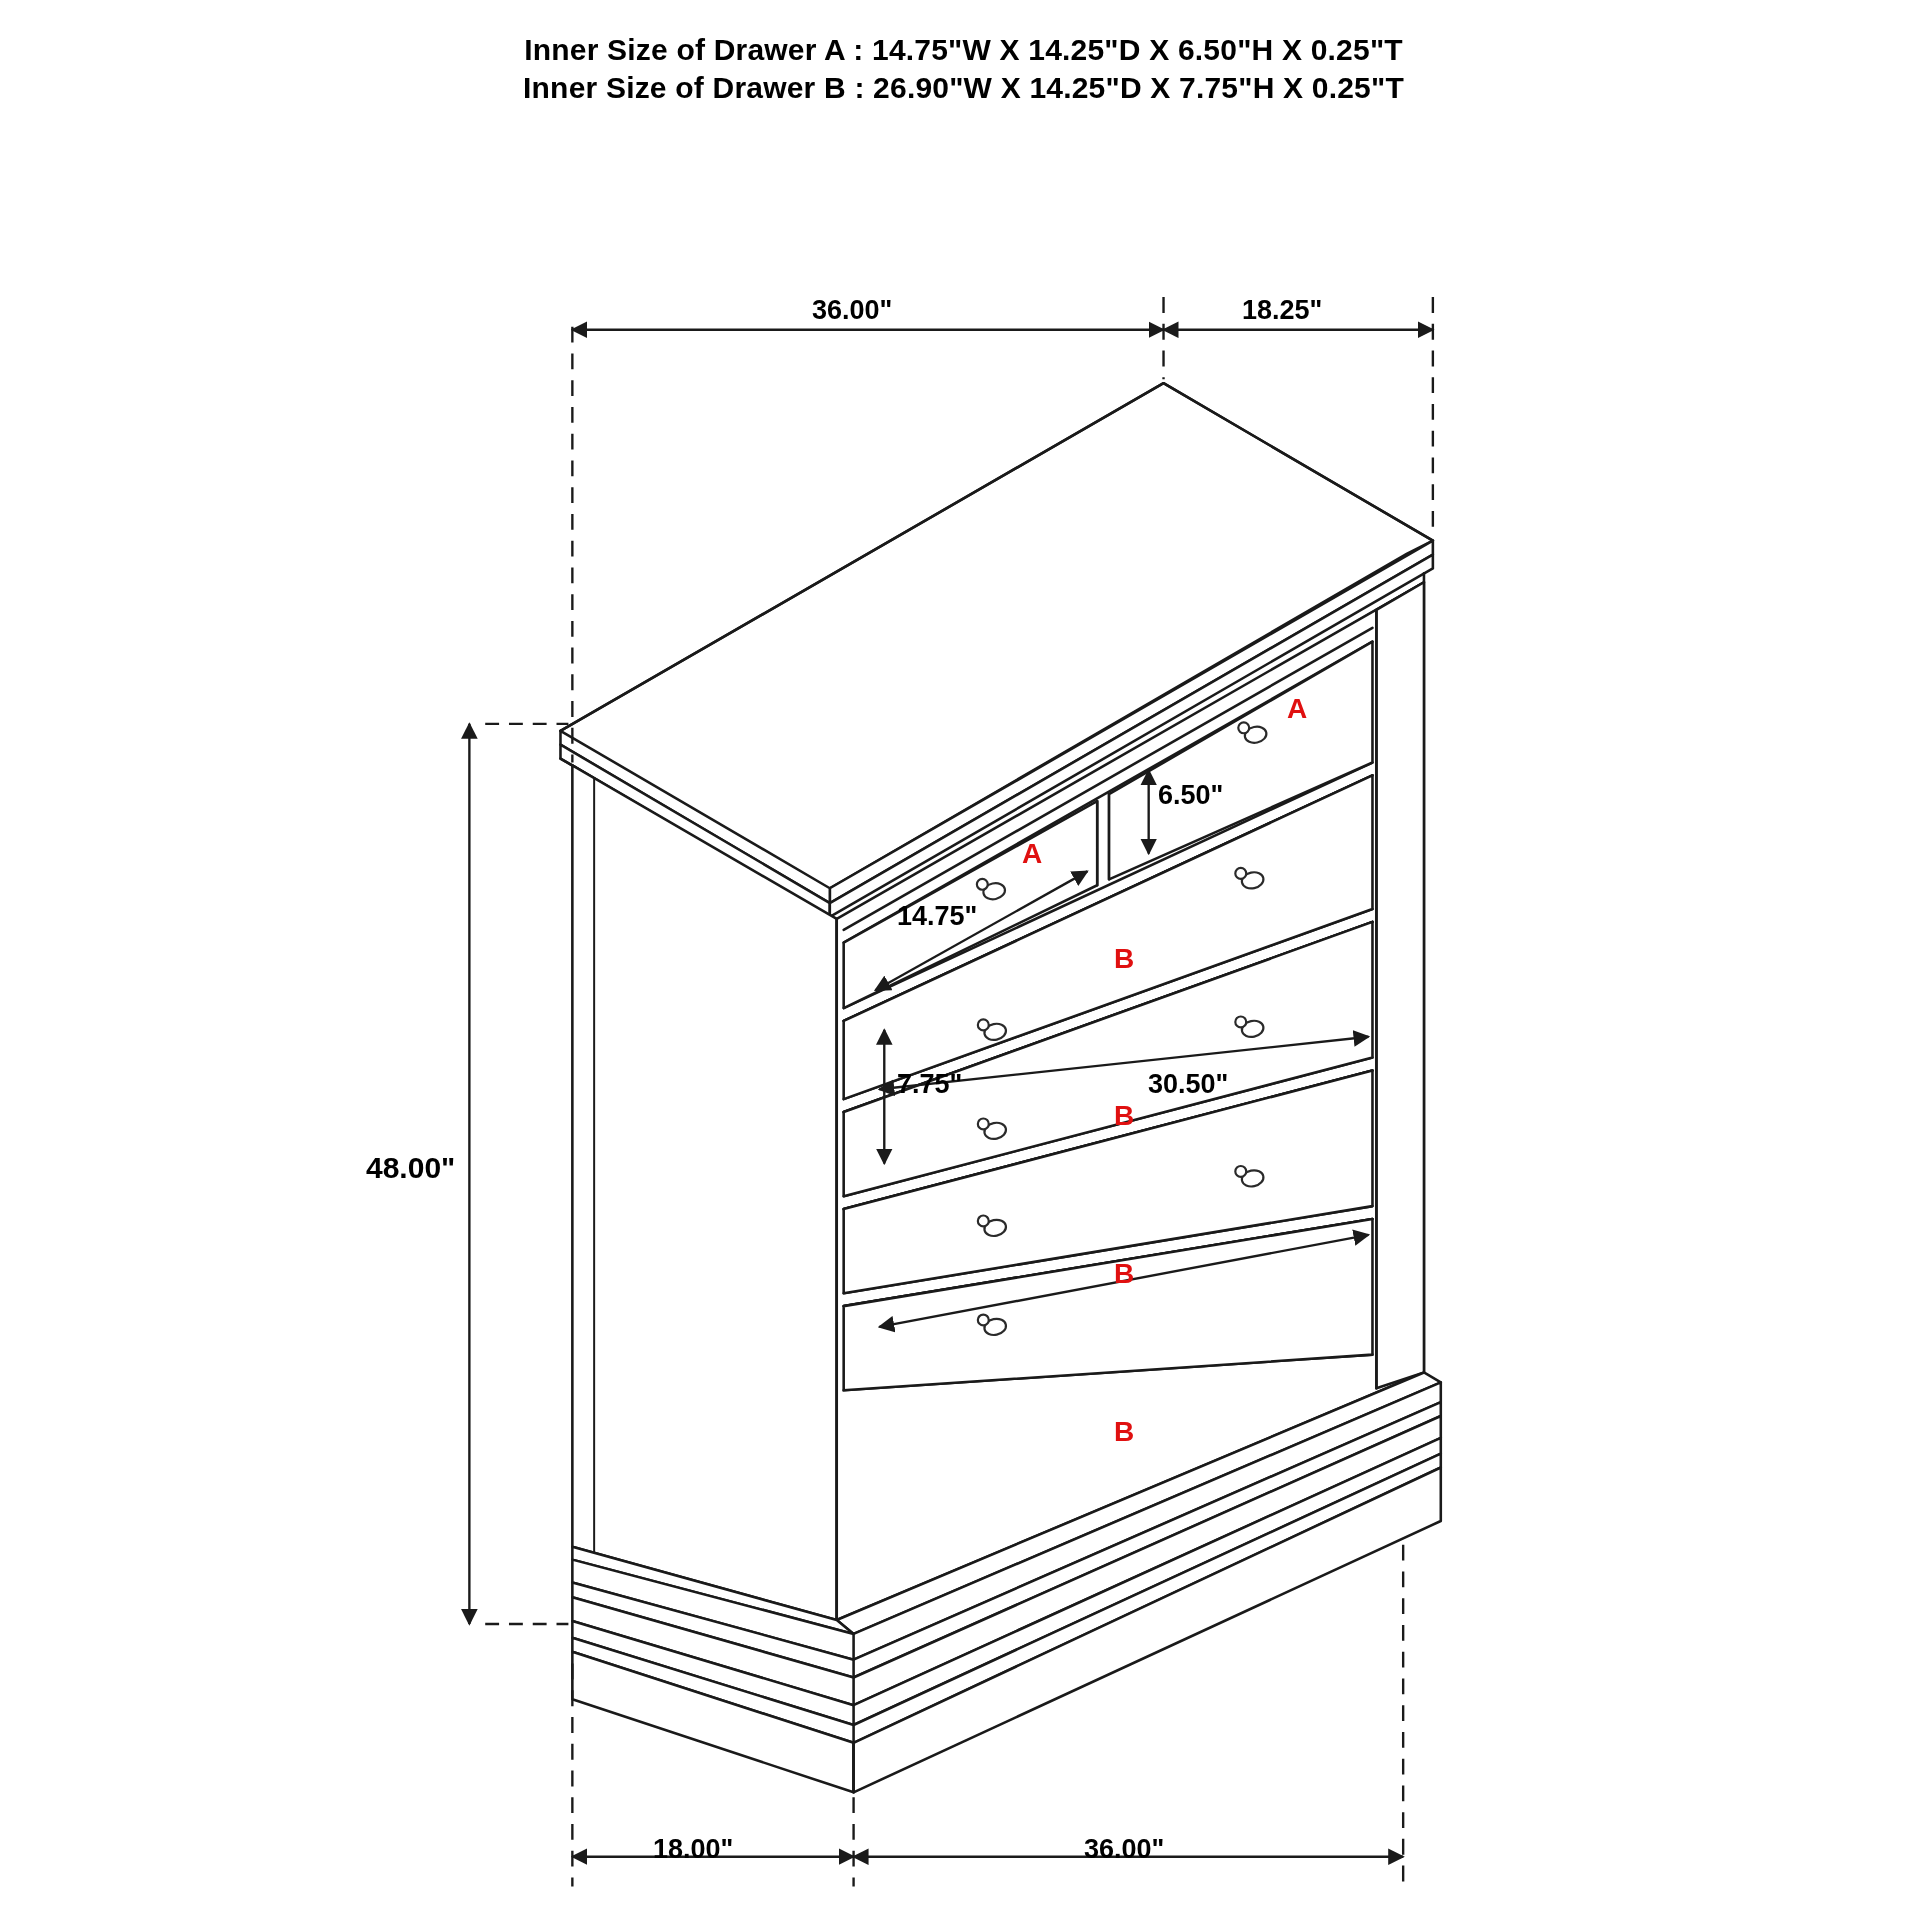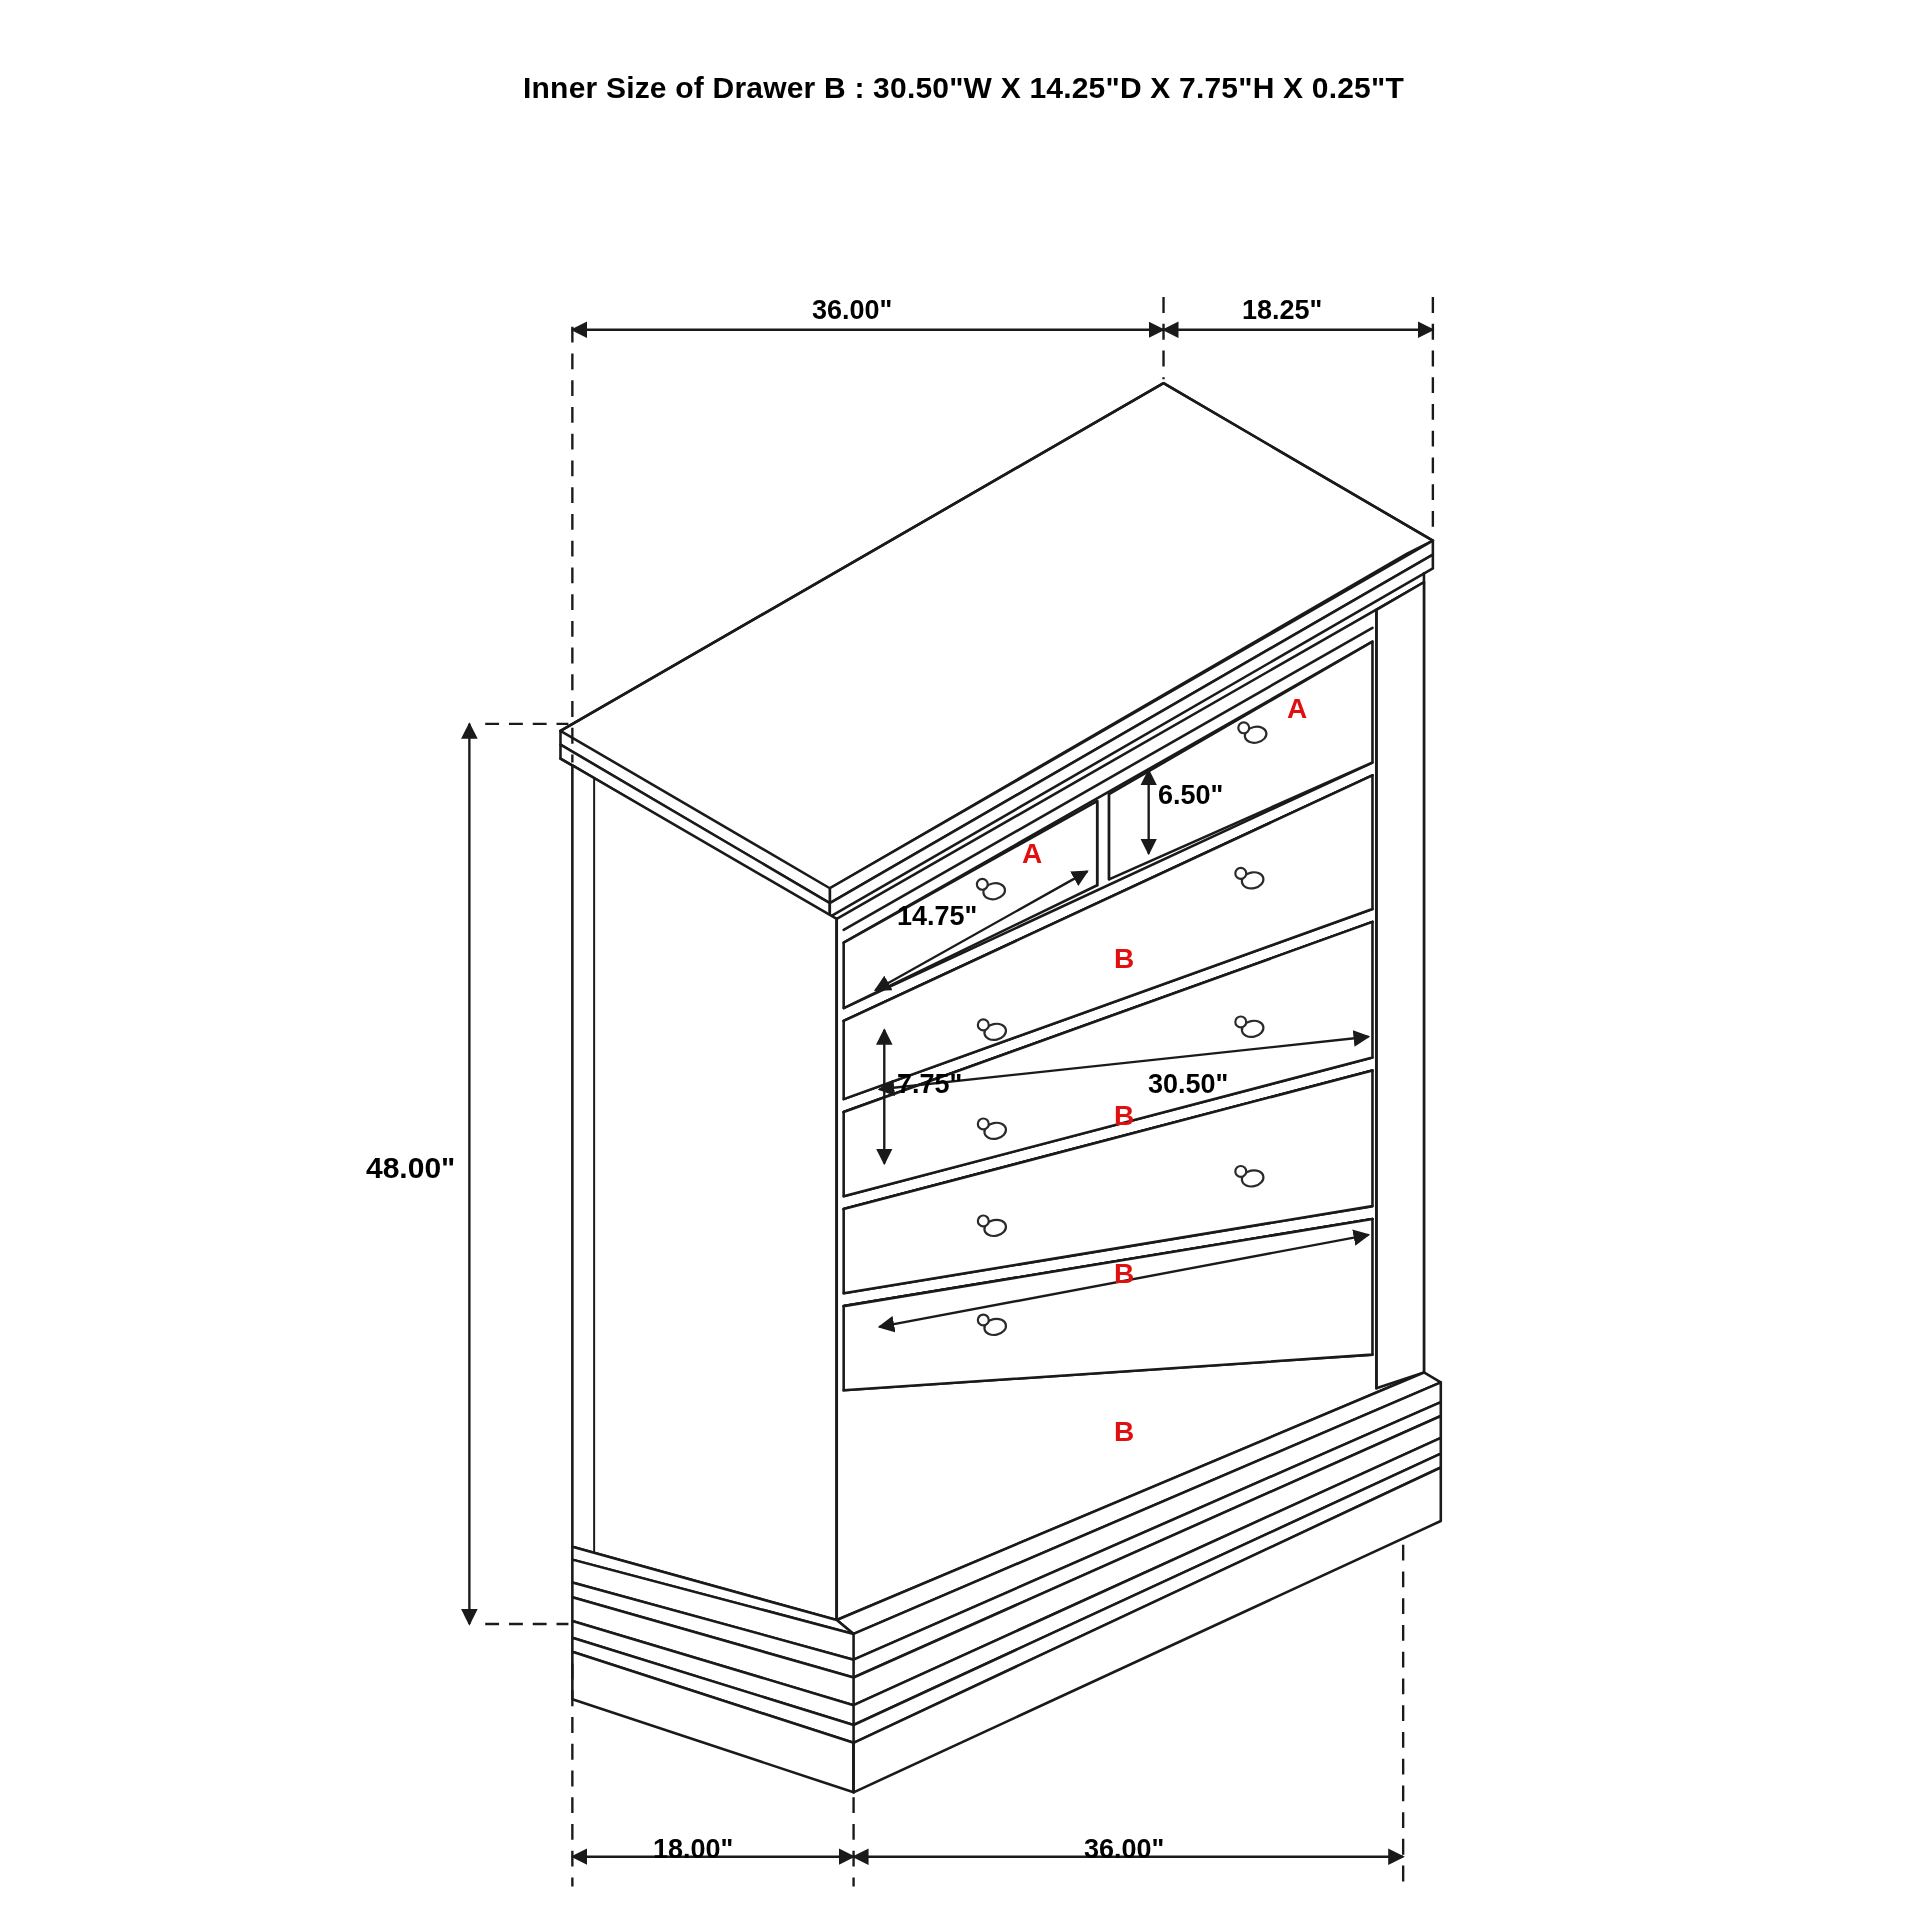--- a/index.html
+++ b/index.html
@@ -47,21 +47,22 @@
   .tag {
     font-size: 28px;
     color: #e01010;
   }
 </style>
 </head>
 <body>
 
 <div id="stage">
 
-  <div class="hdr" id="hdr2">Inner Size of Drawer B : 30.50"W X 14.25"D X 7.75"H X 0.25"T</div>
+  <div class="hdr" id="hdr1">Inner Size of Drawer A : 14.75"W X 14.25"D X 6.50"H X 0.25"T</div>
+  <div class="hdr" id="hdr2">Inner Size of Drawer B : 26.90"W X 14.25"D X 7.75"H X 0.25"T</div>
 
   <svg width="1927" height="1927" viewBox="0 0 1946 1946">
     <defs>
       <marker id="ah" viewBox="0 0 10 10" refX="9" refY="5" markerWidth="7" markerHeight="7" orient="auto-start-reverse">
         <path d="M0,0 L10,5 L0,10 z" fill="#1a1a1a"></path>
       </marker>
     </defs>
 
     <g stroke="#1a1a1a" fill="none" stroke-width="2.6" stroke-linejoin="round" stroke-linecap="round">
 

